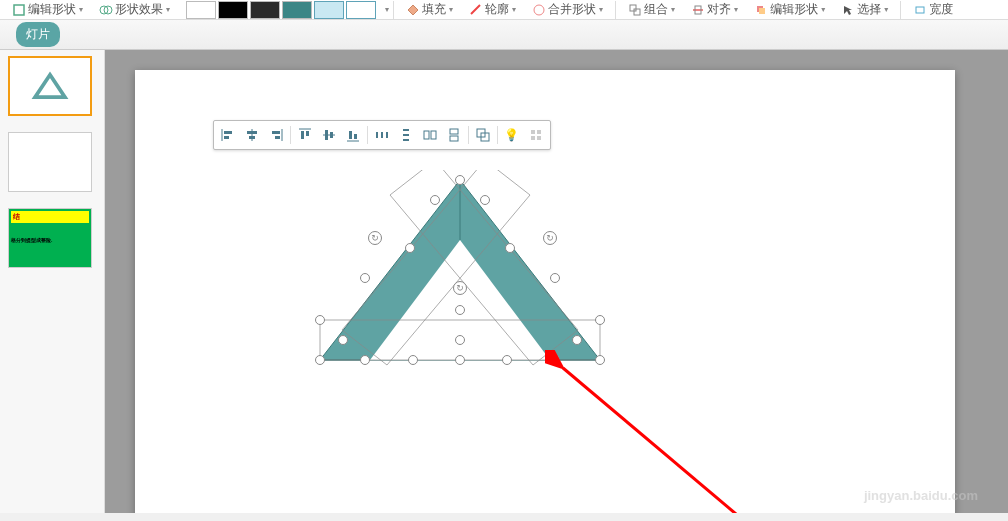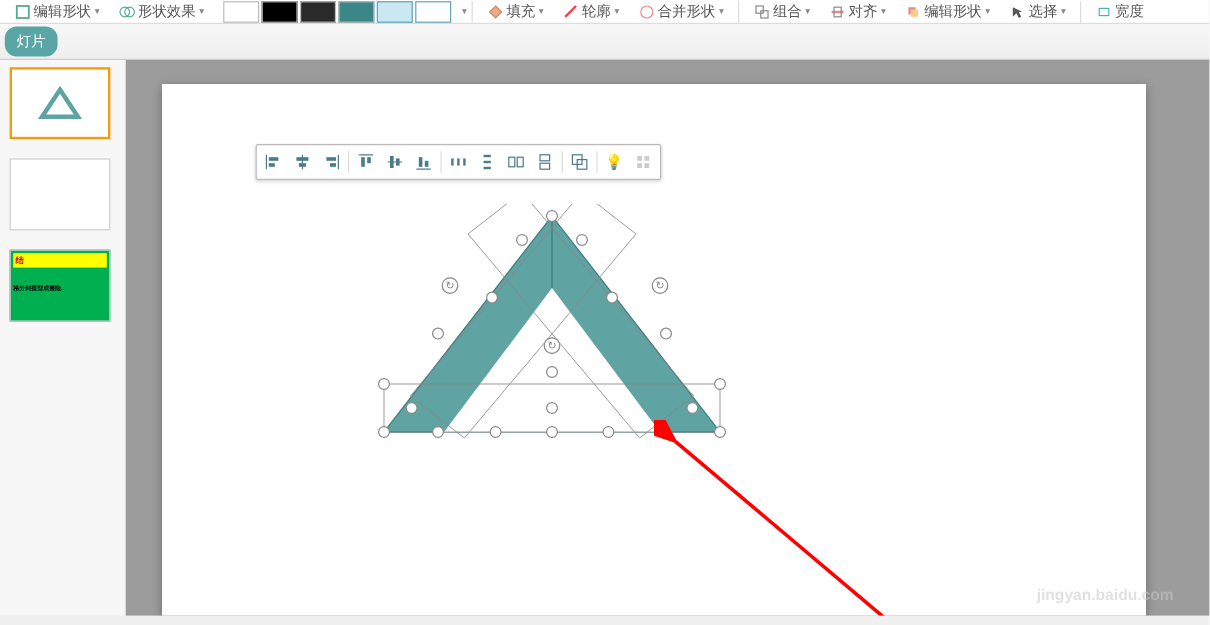--- a/index.html
+++ b/index.html
@@ -61,21 +61,21 @@
     
     .ribbon-sep { width: 1px; height: 18px; background: #ddd; margin: 0 4px; }
     
     
     .secondary-bar {
       height: 30px;
       background: linear-gradient(#f8f8f8, #eeeeee);
       border-bottom: 1px solid #ccc;
       display: flex;
       align-items: center;
-      padding-left: 4px;
+      padding-left: 16px;
     }
     .slide-tab {
       background: #5aa5a5;
       color: #fff;
       padding: 4px 10px;
       border-radius: 10px;
       font-size: 12px;
     }
     
     

